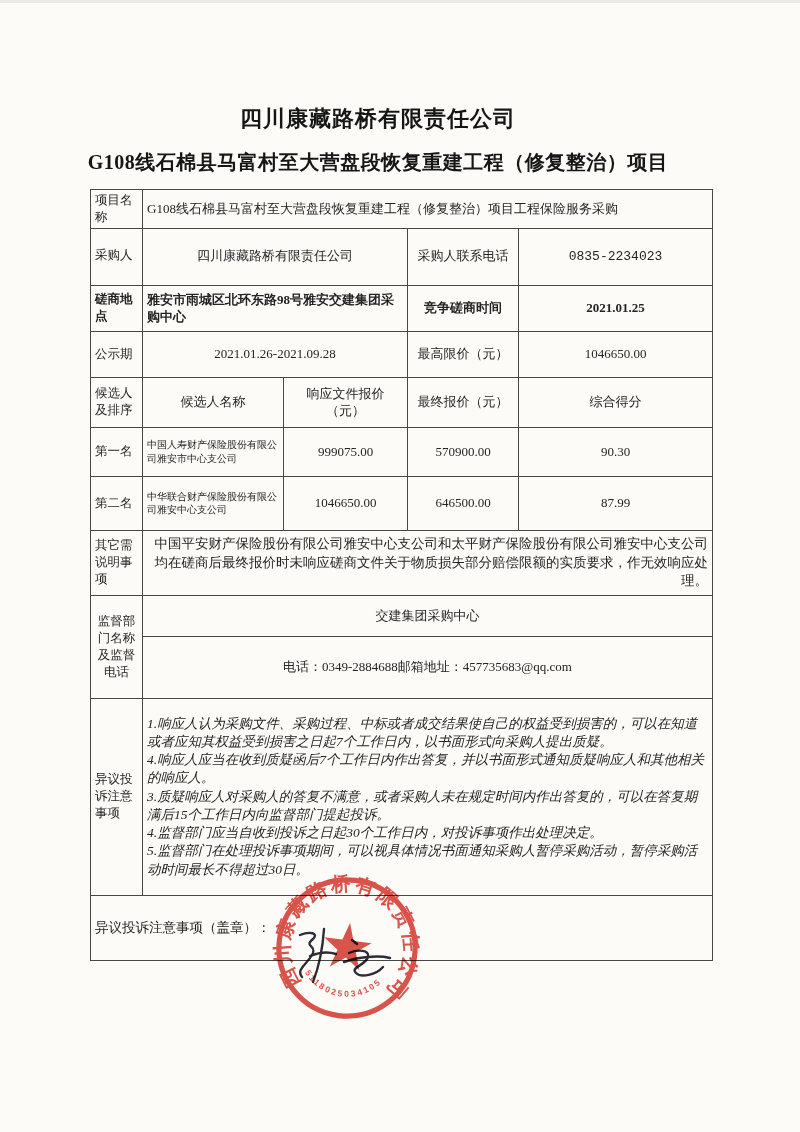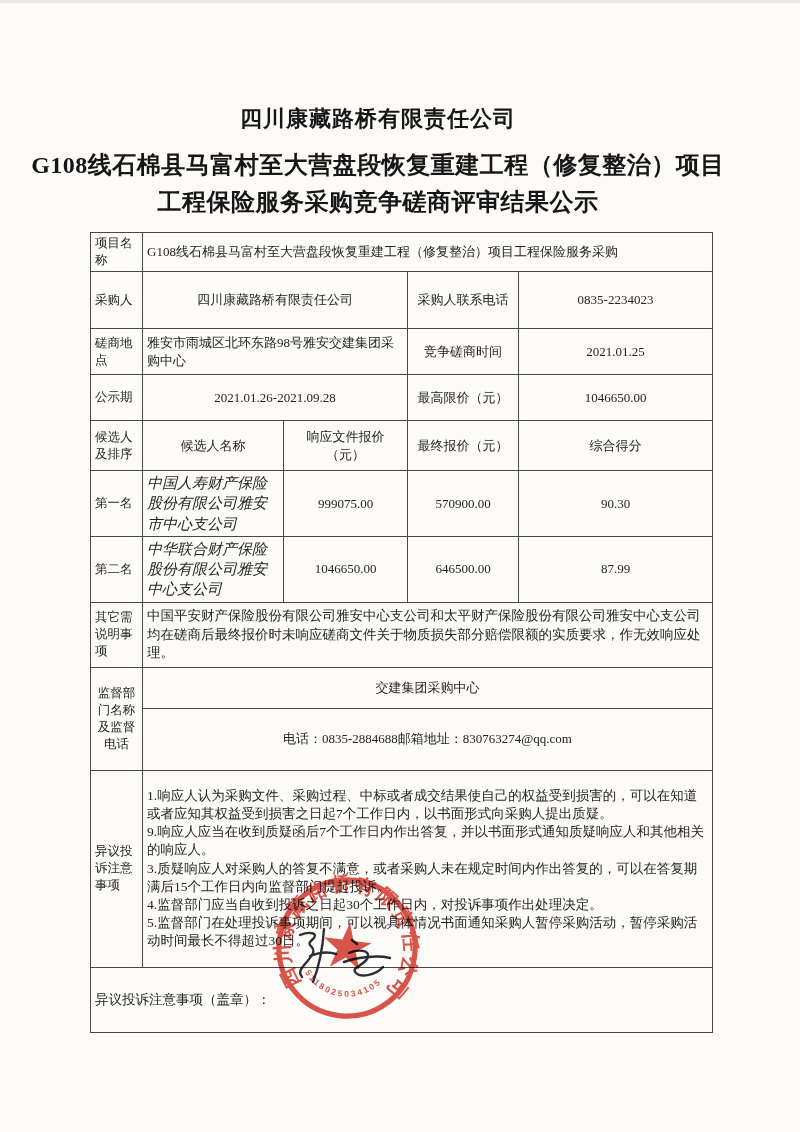--- a/index.html
+++ b/index.html
@@ -10,43 +10,43 @@
     color:#242424;
     position:relative;
     overflow:hidden;
   }
   .page { position:relative; width:756px; height:1132px; padding-top:104px; }
   .doc-title {
     text-align:center; font-size:22px; font-weight:700; color:#161616;
     letter-spacing:1px;
   }
   .doc-subtitle {
-    margin-top:13px; text-align:center; font-size:24px; font-weight:700;
+    margin-top:13px; text-align:center; font-size:20px; font-weight:700;
     color:#161616; line-height:1.55; letter-spacing:0.5px;
   }
   table.results {
     border-collapse:collapse; table-layout:fixed;
     width:622px; margin:11px 0 16px 90px;
     font-size:13px; color:#242424;padding-left:26px;
   }
   table.results td {
     border:1px solid #474747; padding:2px 4px; vertical-align:middle;
     line-height:1.35; overflow:hidden;
   }
   td.lab { padding:2px 2px; font-size:12.5px; line-height:1.3; }
   td.ctr { text-align:center; }
   td.lft { text-align:left; }
-  .r1 { height:37px; } .r2 { height:57px; } .r3 { height:46px; }
+  .r1 { height:37px; } .r2 { height:57px;font-family:Liberation Mono, monospace; } .r3 { height:46px;font-weight:bold; }
   .r4 { height:46px; } .r5 { height:50px;font-family:Liberation Serif, serif; } .r6 { height:49px; }
   .r7 { height:54px; } .r8 { height:65px; } .r9a { height:41px; }
   .r9b { height:62px; } .r10 { height:197px; } .r11 { height:65px; }
-  td.para { font-size:13.5px; line-height:1.5; text-align:left; padding:4px 6px; }
+  td.para { font-size:13.5px; line-height:1.5; text-align:right; padding:4px 6px; }
   td.items { font-size:13.5px; line-height:1.52; padding:6px 6px 4px 6px; vertical-align:top; }
-  td.items div { margin:0; }
-  td.name-cell { font-size:15px; line-height:1.45; padding:2px 3px;font-style:italic; }
+  td.items div { margin:0;font-style:italic; }
+  td.name-cell { font-size:10px; line-height:1.45; padding:2px 3px; }
   td.hdr { font-size:13px; padding:2px 1px; }
   .sign-label { font-size:13.5px; }
   
   .stamp-svg {
     position:absolute; left:264px; top:874px; width:166px; height:148px;
     transform:rotate(7deg); mix-blend-mode:multiply; opacity:0.92;
     pointer-events:none;
   }
   .signature-svg {
     position:absolute; left:286px; top:926px; width:118px; height:62px;
@@ -57,21 +57,20 @@
 </style>
 </head>
 <body>
 
 <div class="page">
   <div class="scan-edge"></div>
 
   <div class="doc-title">四川康藏路桥有限责任公司</div>
   <div class="doc-subtitle">
     <div>G108线石棉县马富村至大营盘段恢复重建工程（修复整治）项目</div>
-    <div>工程保险服务采购竞争磋商评审结果公示</div>
   </div>
 
   <table class="results">
     <colgroup>
       <col style="width:52px">
         <col style="width:141px">
         <col style="width:124px">
       <col style="width:111px">
         <col style="width:194px">
     </colgroup>
@@ -130,28 +129,28 @@
     <tr class="r8">
       <td class="lab lft">其它需说明事项</td>
       <td class="para" colspan="4">中国平安财产保险股份有限公司雅安中心支公司和太平财产保险股份有限公司雅安中心支公司均在磋商后最终报价时未响应磋商文件关于物质损失部分赔偿限额的实质要求，作无效响应处理。</td>
     </tr>
 
     <tr class="r9a">
       <td class="lab ctr" rowspan="2">监督部门名称及监督电话</td>
       <td class="ctr" colspan="4">交建集团采购中心</td>
     </tr>
     <tr class="r9b">
-      <td class="ctr" colspan="4">电话：0835-2884688邮箱地址：830763274@qq.com</td>
+      <td class="ctr" colspan="4">电话：0349-2884688邮箱地址：457735683@qq.com</td>
     </tr>
 
     <tr class="r10">
       <td class="lab lft" style="vertical-align:middle;">异议投诉注意事项</td>
       <td class="items" colspan="4">
         <div>1.响应人认为采购文件、采购过程、中标或者成交结果使自己的权益受到损害的，可以在知道或者应知其权益受到损害之日起7个工作日内，以书面形式向采购人提出质疑。</div>
-        <div>9.响应人应当在收到质疑函后7个工作日内作出答复，并以书面形式通知质疑响应人和其他相关的响应人。</div>
+        <div>4.响应人应当在收到质疑函后7个工作日内作出答复，并以书面形式通知质疑响应人和其他相关的响应人。</div>
         <div>3.质疑响应人对采购人的答复不满意，或者采购人未在规定时间内作出答复的，可以在答复期满后15个工作日内向监督部门提起投诉。</div>
         <div>4.监督部门应当自收到投诉之日起30个工作日内，对投诉事项作出处理决定。</div>
         <div>5.监督部门在处理投诉事项期间，可以视具体情况书面通知采购人暂停采购活动，暂停采购活动时间最长不得超过30日。</div>
       </td>
     </tr>
 
     <tr class="r11">
       <td class="lft" colspan="5">
         <span class="sign-label">异议投诉注意事项（盖章）：</span>
       </td>

